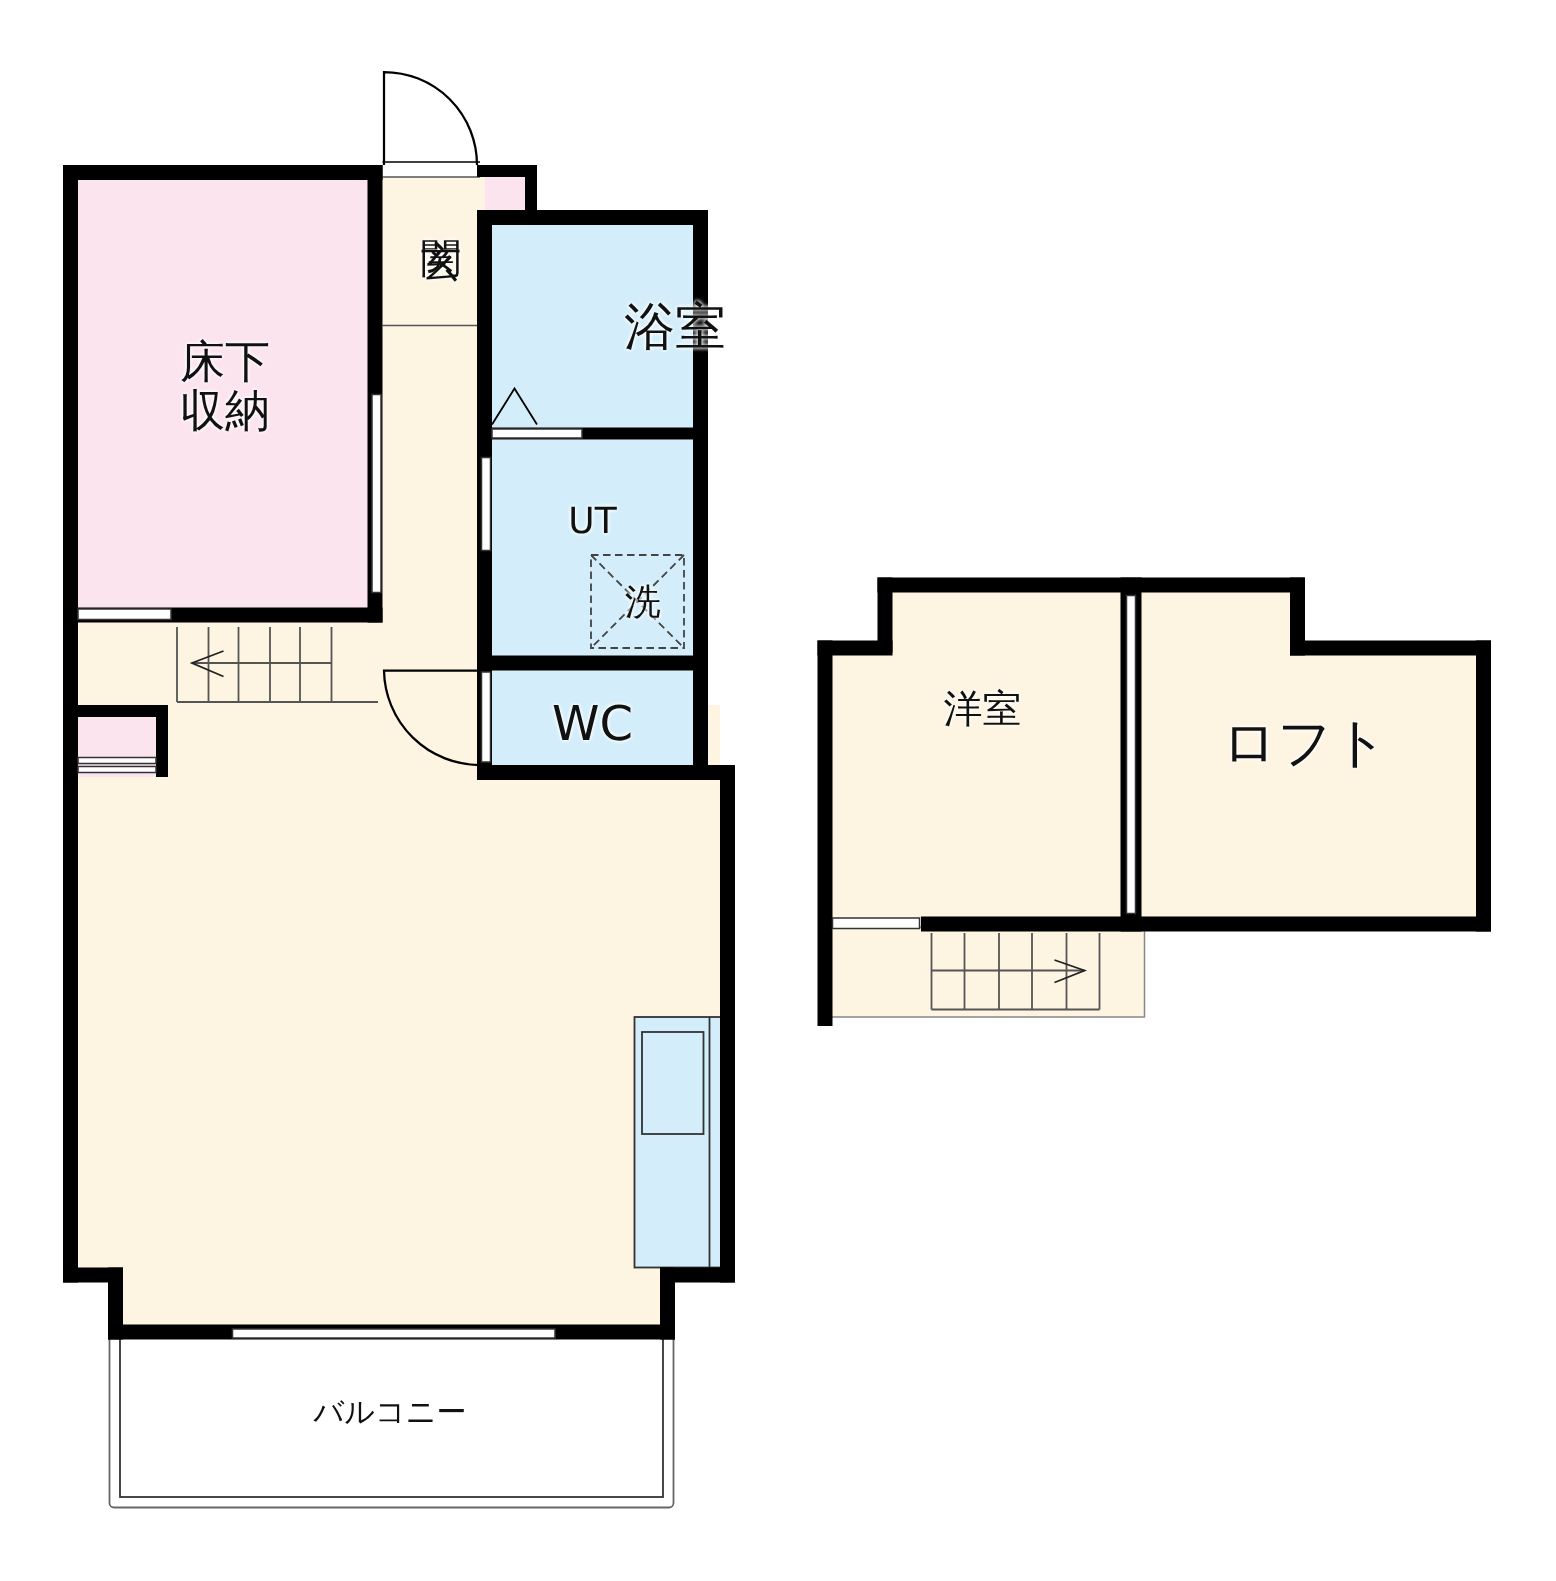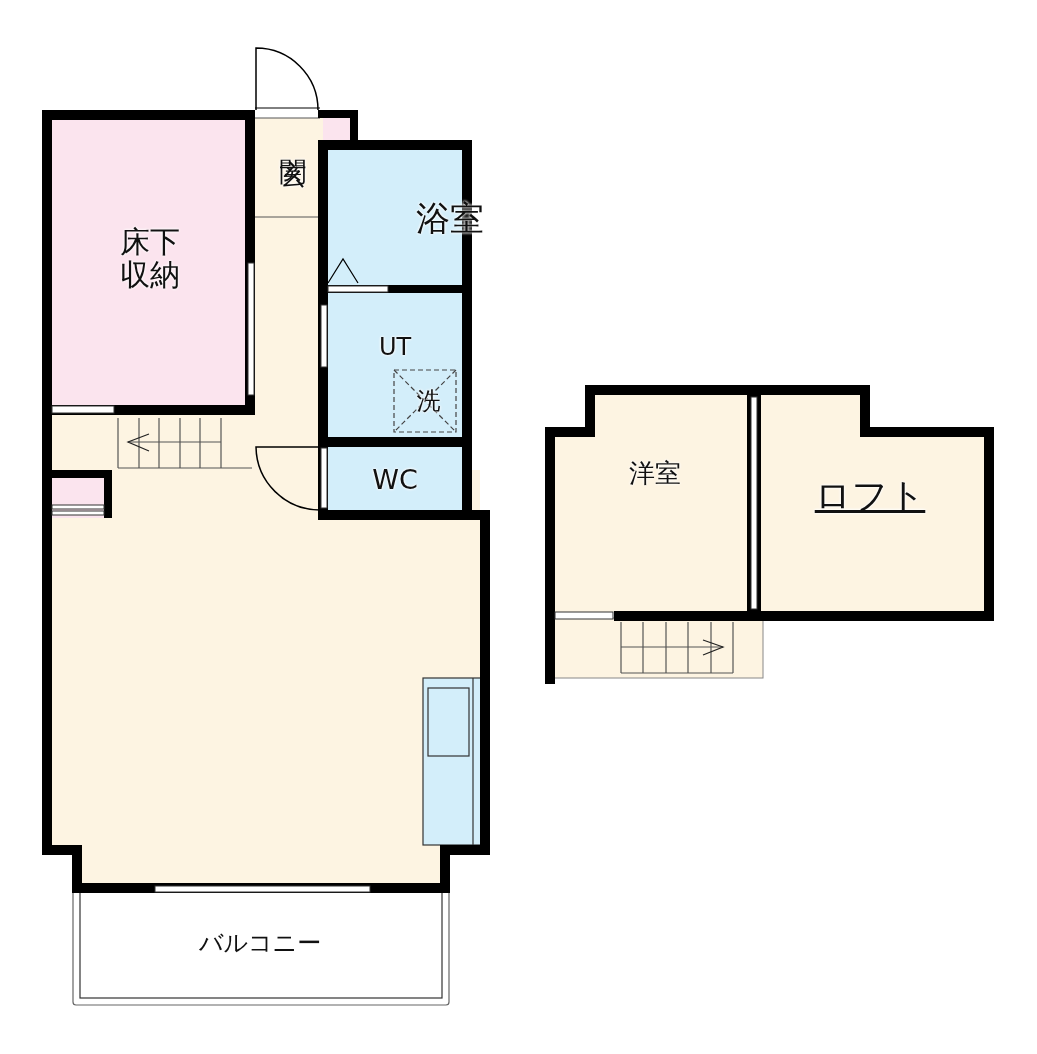--- a/index.html
+++ b/index.html
@@ -127,26 +127,26 @@
 <div class="lbl" style="left:268px;top:138px;width:40px;font-size:27px;line-height:30px;writing-mode:vertical-rl;">玄関</div>
 
 <div class="lbl" style="left:90px;top:225px;width:120px;font-size:30px;">
   <div>床下</div>
   <div>収納</div>
 </div>
 
 <div class="lbl" style="left:328px;top:200px;width:148px;font-size:34px;margin-left:48px;">浴室</div>
 <div class="lbl" style="left:350px;top:322px;width:90px;font-size:24px;margin-top:12px;">UT</div>
 <div class="lbl" style="left:406px;top:388px;width:45px;font-size:24px;">洗</div>
-<div class="lbl" style="left:328px;top:465px;width:134px;font-size:27px;">WC</div>
+<div class="lbl" style="left:328px;top:465px;width:134px;font-size:32px;">WC</div>
 
 <div class="lbl" style="left:165px;top:625px;width:200px;font-size:50px;line-height:56px;">
 </div>
 
-<div class="lbl" style="left:130px;top:930px;width:260px;font-size:24px;">バルコニー</div>
+<div class="lbl" style="left:130px;top:930px;width:260px;font-size:20px;">バルコニー</div>
 
 <div class="lbl" style="left:570px;top:452px;width:170px;font-size:26px;line-height:42px;">
   <div>洋室</div>
 </div>
 
-<div class="lbl" style="left:785px;top:475px;width:170px;font-size:36px;line-height:42px;text-decoration:underline;">
+<div class="lbl" style="left:785px;top:475px;width:170px;font-size:36px;line-height:42px;">
   <div>ロフト</div>
 </div>
 
 </body></html>

